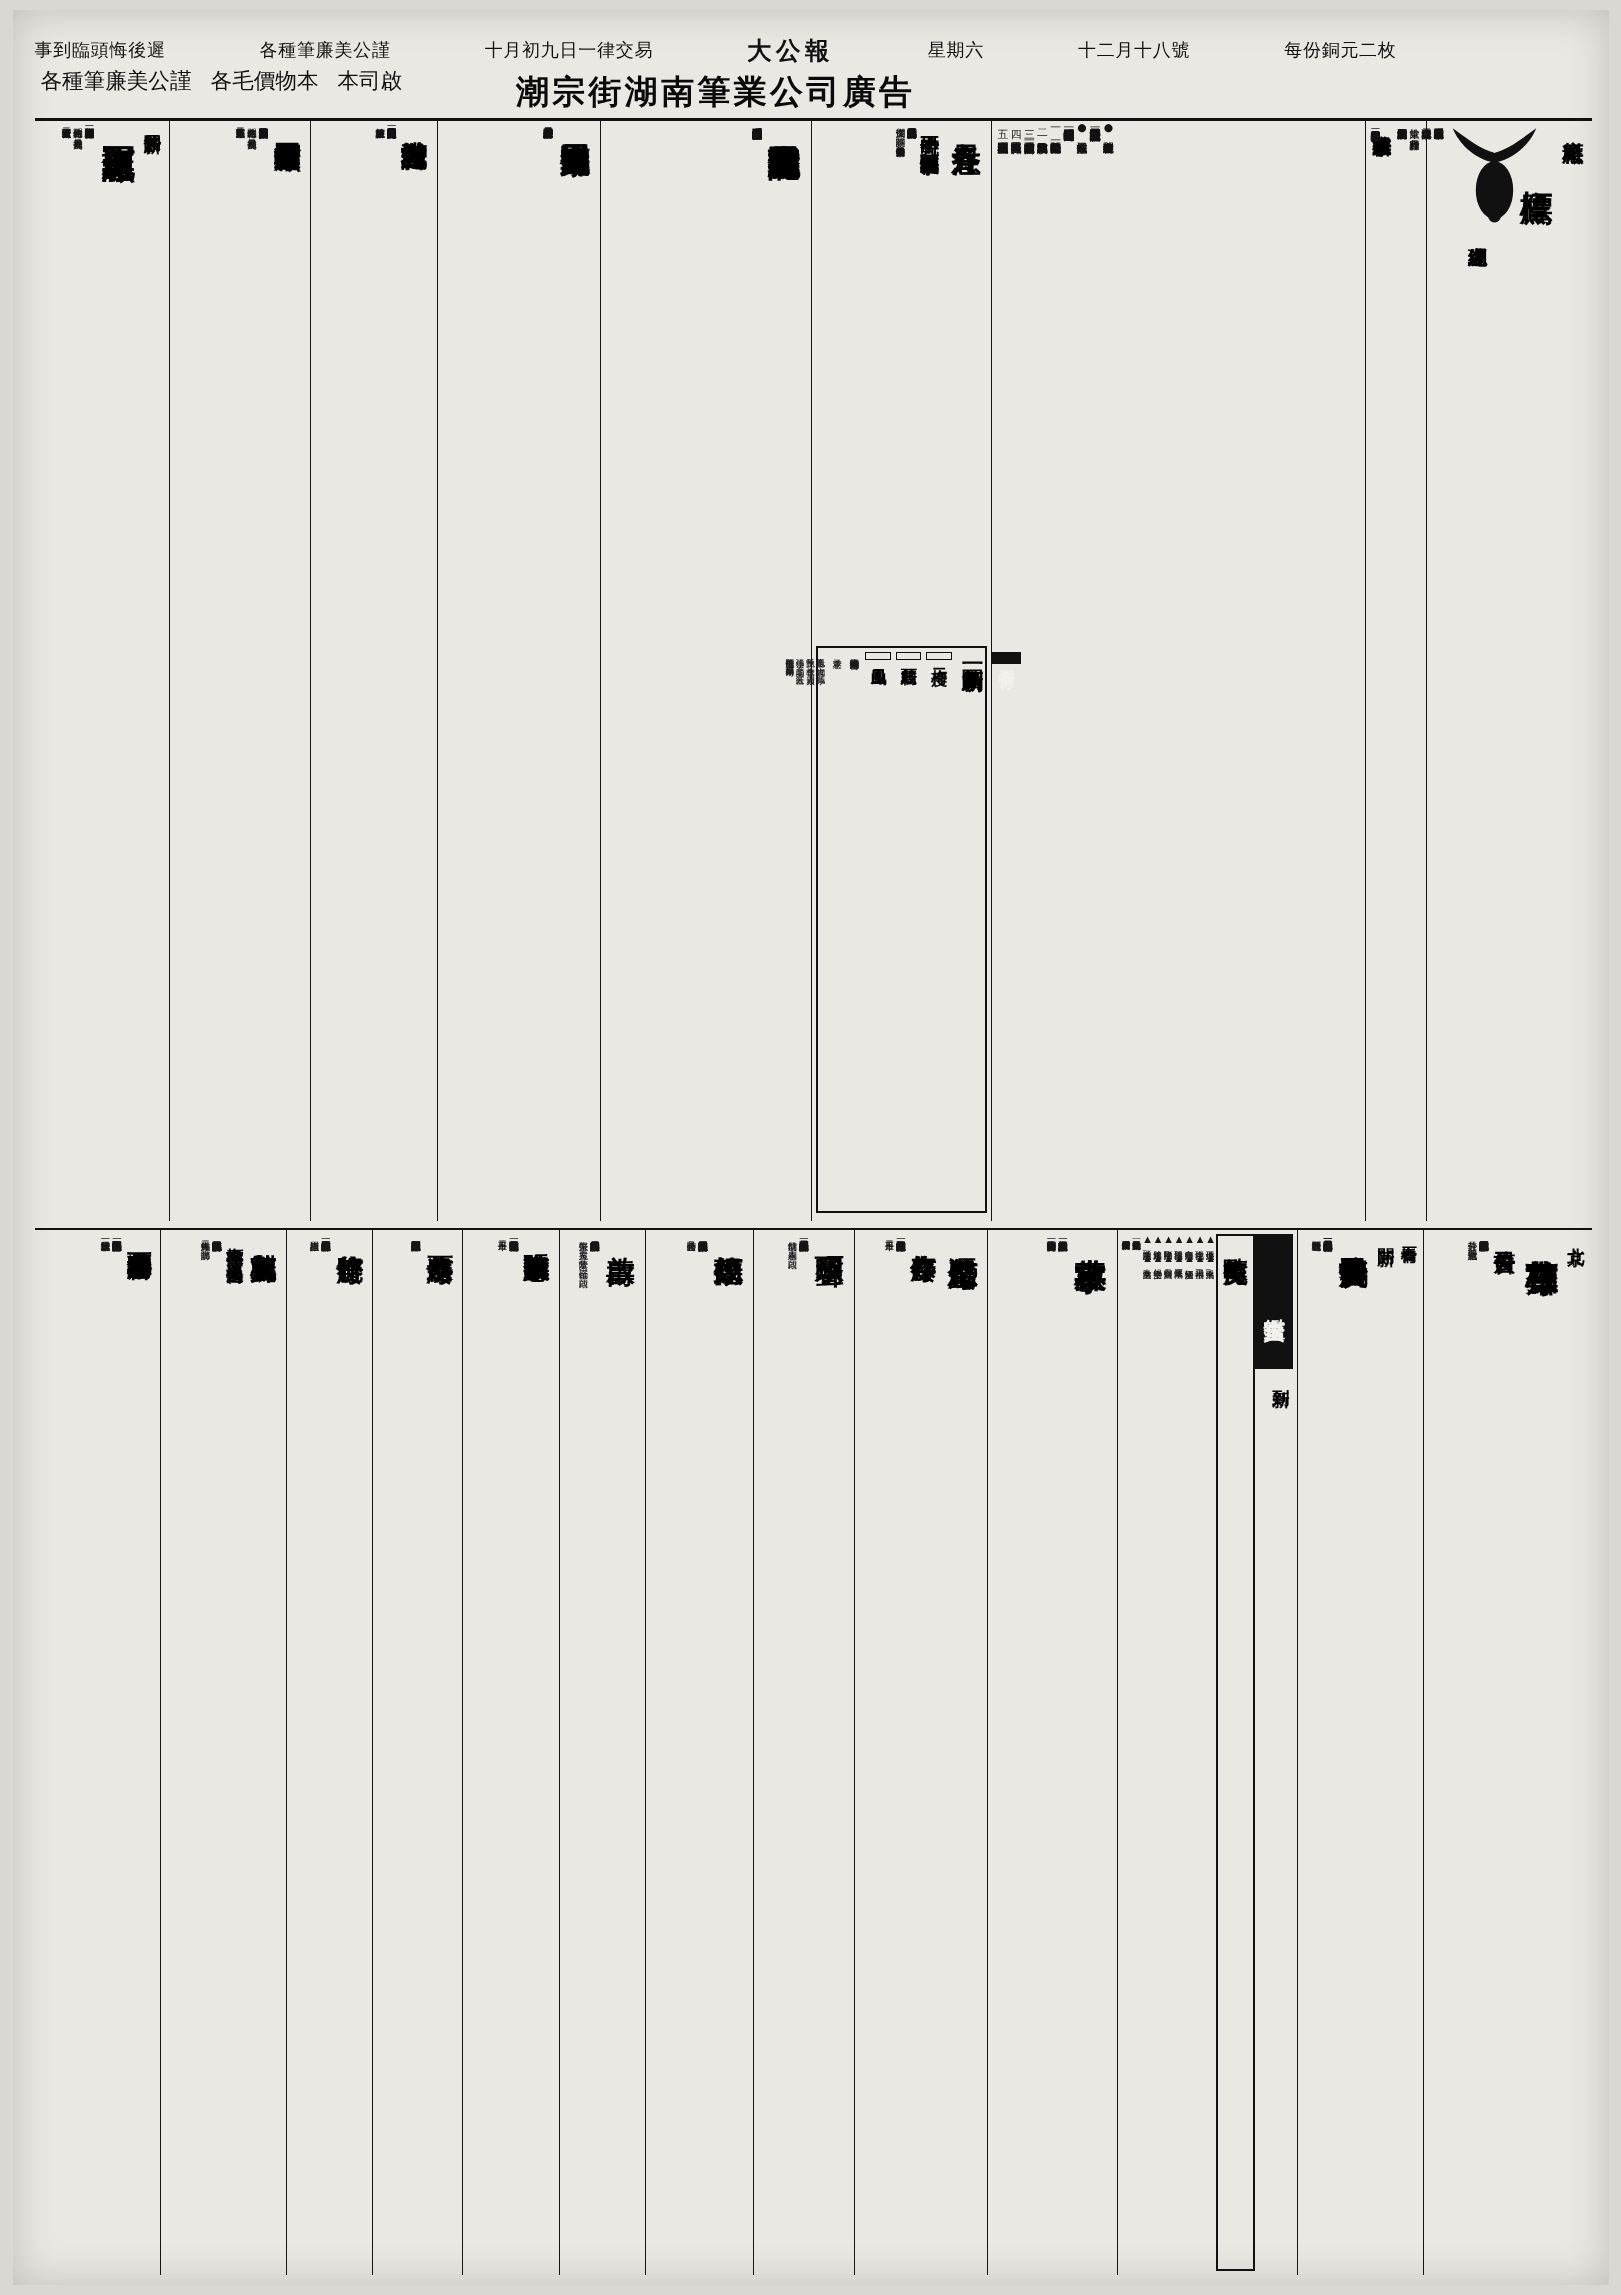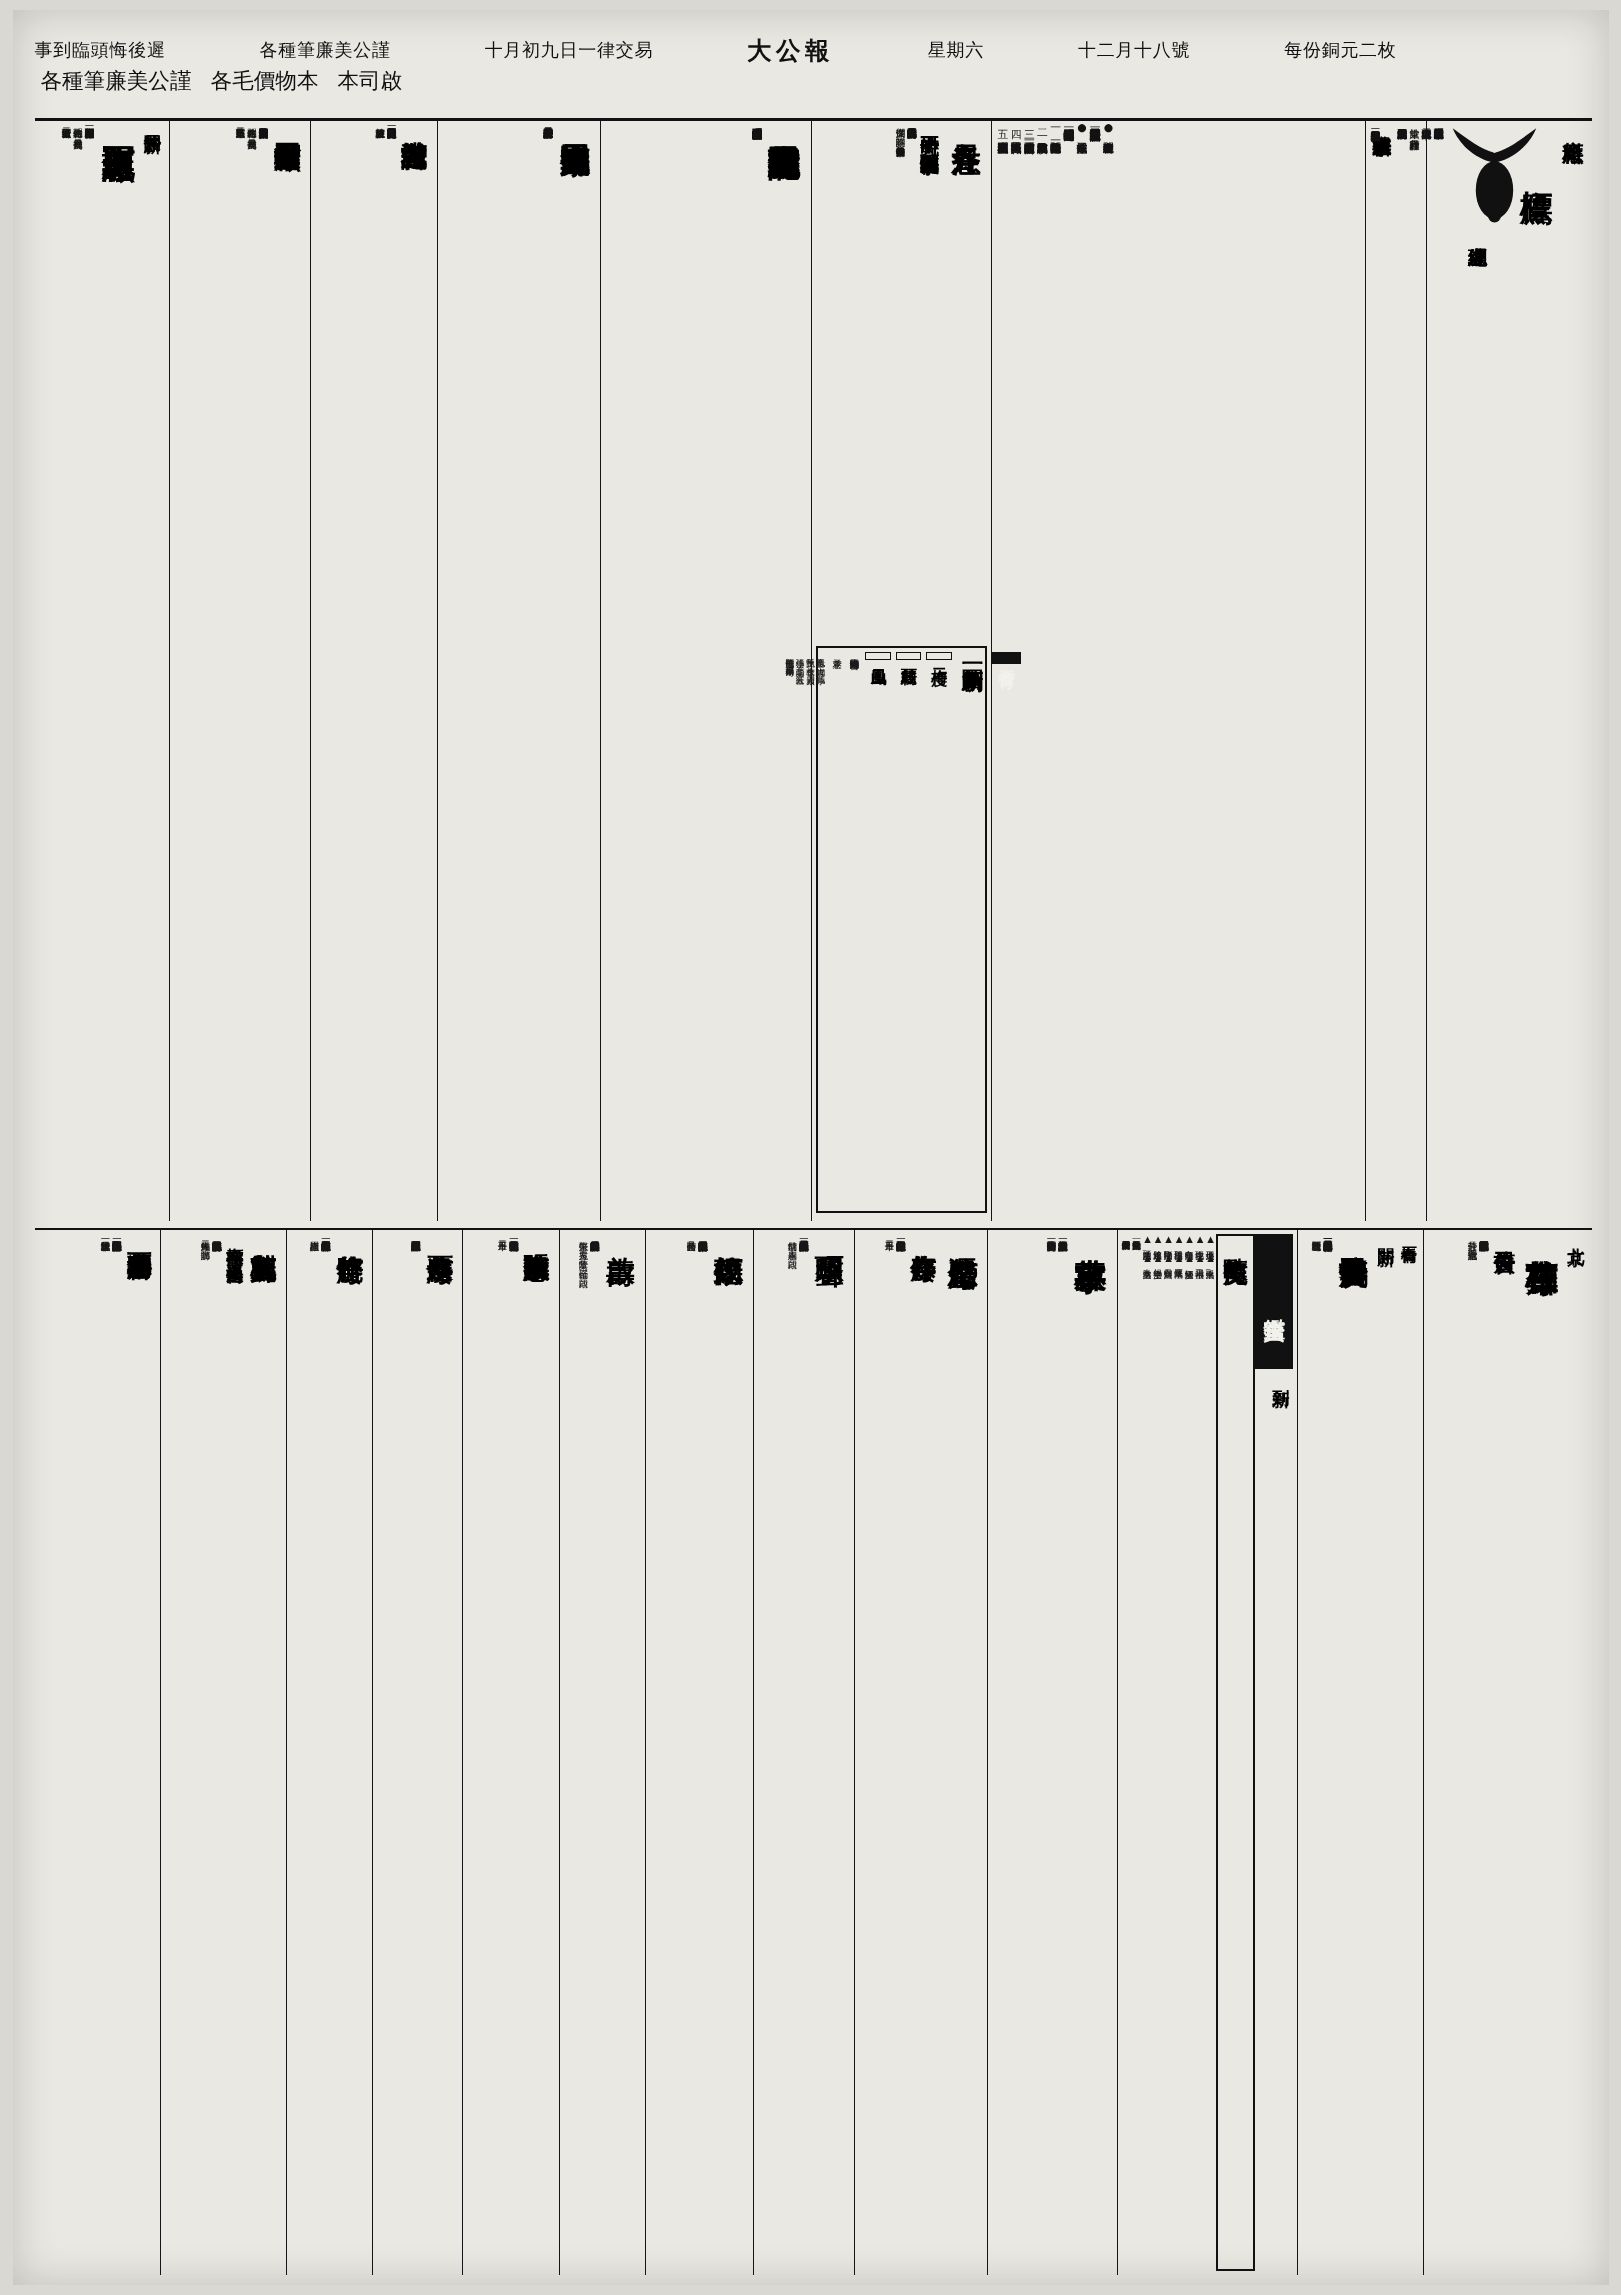--- a/index.html
+++ b/index.html
@@ -120,20 +120,21 @@
     <div class="masthead">
       <div class="mast-row">
         <span>每份銅元二枚</span>
         <span>十二月十八號</span>
         <span>星期六</span>
         <span style="font-size:24.5px;font-weight:bold;letter-spacing:.18em;">大公報</span>
         <span>十月初九日一律交易</span>
         <span>各種筆廉美公謹</span>
         <span>事到臨頭悔後遲</span>
       </div>
+      <div class="mast-title">潮宗街湖南筆業公司廣告</div>
       <div class="mast-sub">
         <div style="display:flex;flex-direction:row-reverse;gap:19px;">
           <span>各種筆廉美公謹</span>
           <span>各毛價物本</span>
           <span>本司啟</span>
         </div>
       </div>
     </div>
     <div class="rule" style="left:21.6px;top:108px;width:1557px;height:2.9px;"></div>
 

